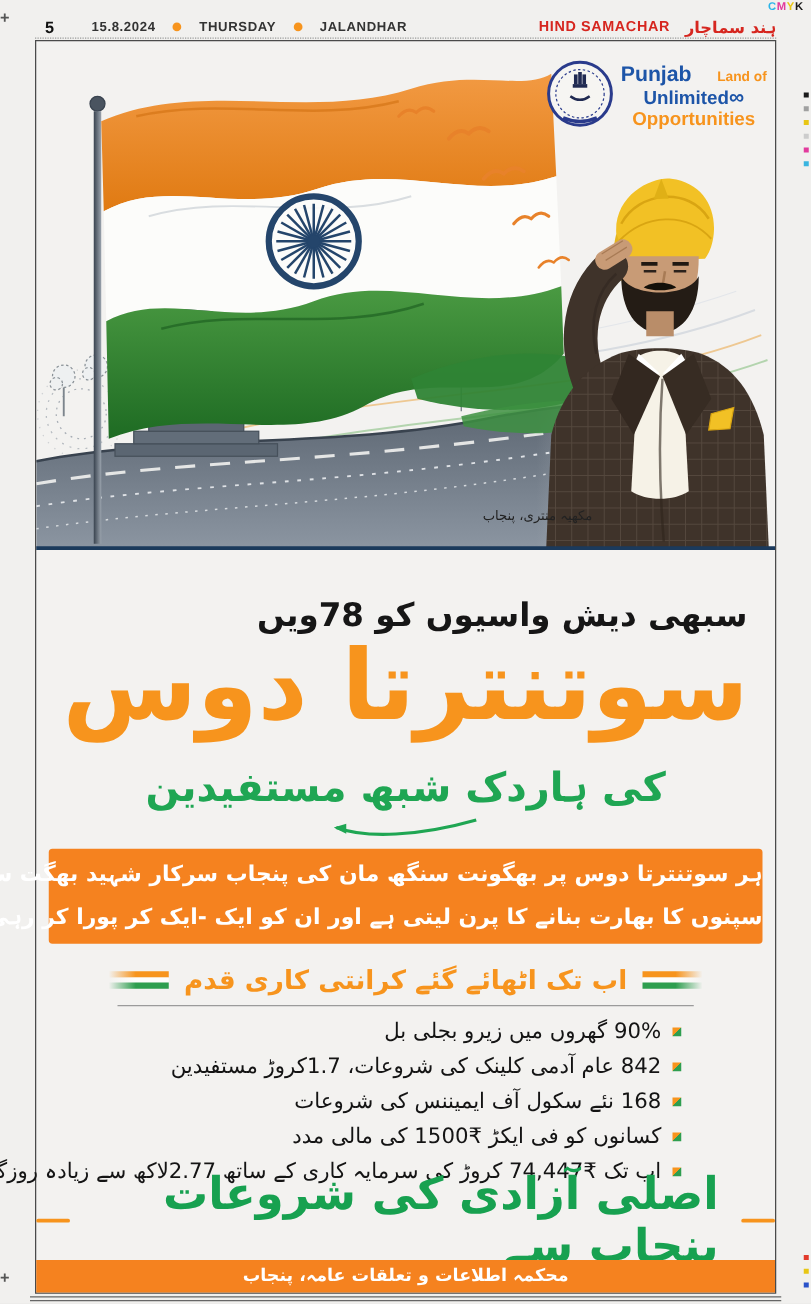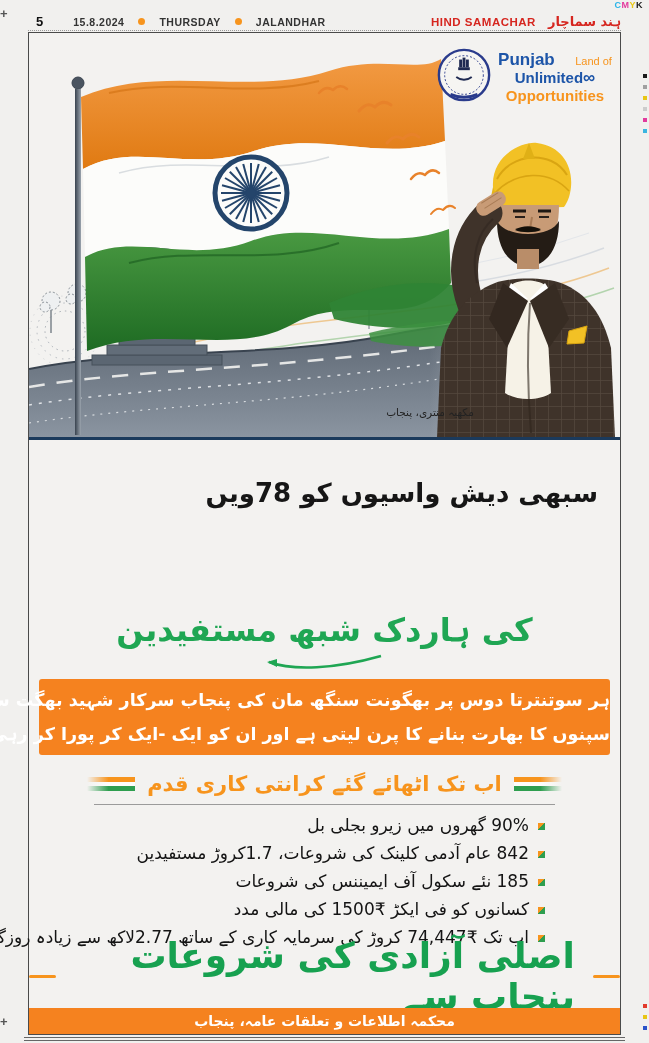--- a/index.html
+++ b/index.html
@@ -32,21 +32,21 @@
   
   .main-box { left:28px; top:32px; width:593px; height:1003px; border:1px solid #4a4a4a; background:#f3f2f0; }
   .main-box > * { position:absolute; }
 
   .artwork { left:0; top:0; width:591px; height:405px; }
   .cm-fig { left:402px; top:100px; width:188px; height:305px; }
 
   .logo-block { left:406px; top:10px; width:182px; height:80px; display:flex; align-items:flex-start; }
   .logo-text { width:124px; text-align:center; line-height:1.08; padding-top:8px; }
   .logo-l1b { font-size:17px; font-weight:bold; color:#1D55A8; }
-  .logo-l1l { font-size:11px; font-weight:normal; color:#F7941D;margin-left:16px; }
+  .logo-l1l { font-size:11px; font-weight:bold; color:#F7941D;margin-left:16px; }
   .logo-l2b { font-size:15px; font-weight:bold; color:#1D55A8; }
   .logo-inf { font-size:17px; font-weight:bold; color:#1D55A8; }
   .logo-l3 { font-size:15px; font-weight:bold; color:#F7941D;text-align:center; }
 
   .photo-caption { left:338px; top:372px; width:126px; text-align:center; }
   .caption-name { font-size:14px; font-weight:bold; color:#111; }
   .caption-title { font-size:10.5px; color:#222; margin-top:1px; }
 
   .navy-line { left:0; top:404px; width:591px; height:3px; background:#1B3A5C; }
 
@@ -323,20 +323,21 @@
       </div>
     </div>
 
     <div class="photo-caption urdu">
       <div class="caption-title">مکھیہ منتری، پنجاب</div>
     </div>
 
     <div class="navy-line"></div>
 
     <div class="greeting urdu">سبھی دیش واسیوں کو 78ویں</div>
+    <div class="headline urdu">سوتنترتا دوس</div>
     <div class="subheadline urdu">کی ہاردک شبھ مستفیدین</div>
     <svg class="swash" viewBox="0 0 120 20">
       <path d="M116,3 C70,16 28,18 4,9" stroke="#1FA653" stroke-width="2.5" fill="none"></path>
       <path d="M12,6 L2,9 L12,14 Z" fill="#1FA653"></path>
     </svg>
 
     <div class="message-box urdu">
       <div>ہر سوتنترتا دوس پر بھگونت سنگھ مان کی پنجاب سرکار شہید بھگت سنگھ کے</div>
       <div>سپنوں کا بھارت بنانے کا پرن لیتی ہے اور ان کو ایک -ایک کر پورا کر رہی ہے</div>
     </div>
@@ -352,21 +353,21 @@
           <i class="s-o"></i>
           <i class="s-w"></i>
           <i class="s-g"></i>
         </span>
     </div>
     <div class="steps-underline"></div>
 
     <ul class="steps-list">
       <li><span class="bullet-sq"></span><span>90% گھروں میں زیرو بجلی بل</span></li>
       <li><span class="bullet-sq"></span><span>842 عام آدمی کلینک کی شروعات، 1.7کروڑ مستفیدین</span></li>
-      <li><span class="bullet-sq"></span><span>185 نئے سکول آف ایمیننس کی شروعات</span></li>
+      <li><span class="bullet-sq"></span><span>168 نئے سکول آف ایمیننس کی شروعات</span></li>
       <li><span class="bullet-sq"></span><span>کسانوں کو فی ایکڑ ₹1500 کی مالی مدد</span></li>
       <li><span class="bullet-sq"></span><span>اب تک ₹74,447 کروڑ کی سرمایہ کاری کے ساتھ 2.77لاکھ سے زیادہ روزگار</span></li>
     </ul>
 
     <div class="tagline-row">
       <span class="dash"></span>
       <span class="tagline-text urdu">اصلی آزادی کی شروعات پنجاب سے</span>
       <span class="dash"></span>
     </div>
 

